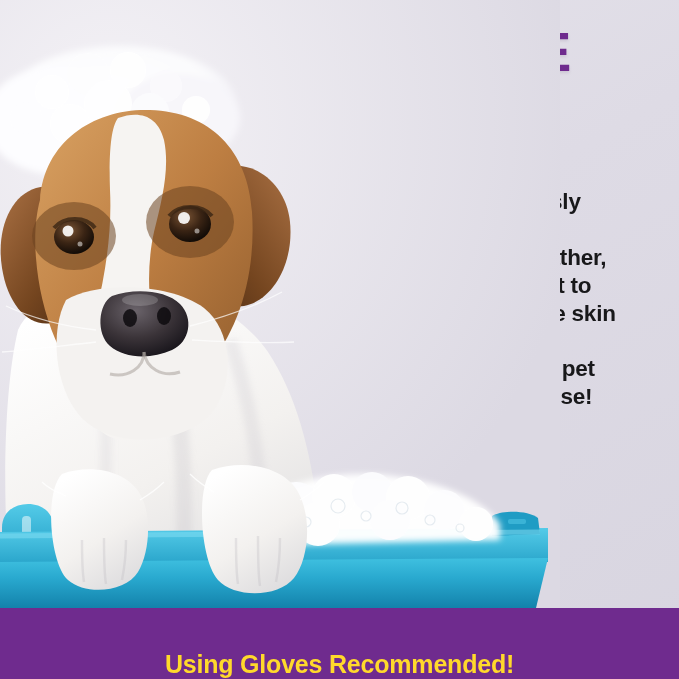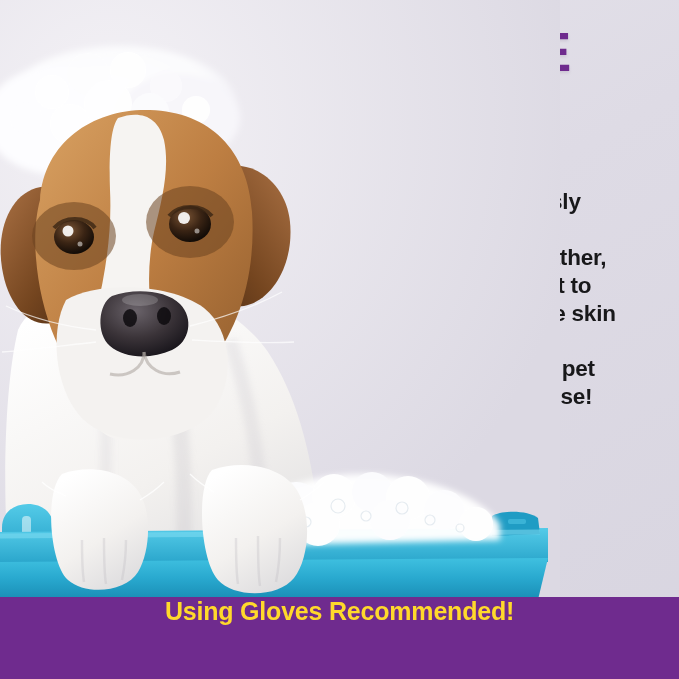--- a/index.html
+++ b/index.html
@@ -54,23 +54,23 @@
     font-weight:bold;
     line-height:1.24;
     letter-spacing:-0.2px;
     white-space:pre-line;
   }
 
   
   #banner {
     position:absolute;
     left:0; right:0; bottom:0;
-    height:82px;
+    height:71px;
     background:#6f2b8e;
-    display:flex; align-items:flex-start; justify-content:center;
+    display:flex; align-items:flex-end; justify-content:center;
     z-index:40;
   }
   #banner-text {
     color:#ffd92b;
     font-size:25px;
     font-weight:bold;
     letter-spacing:-0.2px;
   }
 
   

